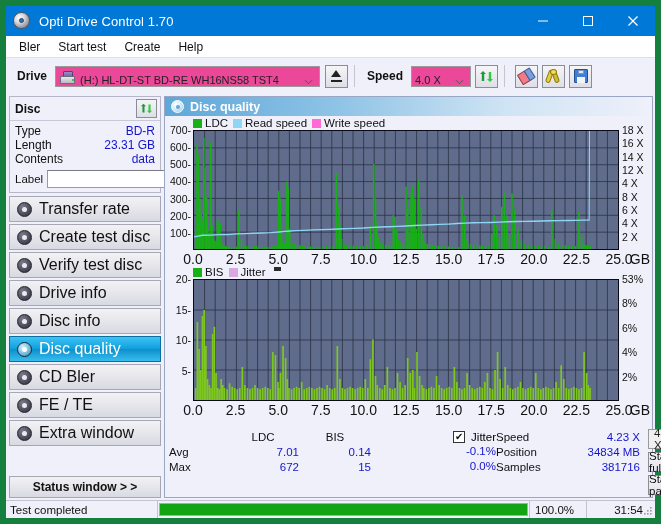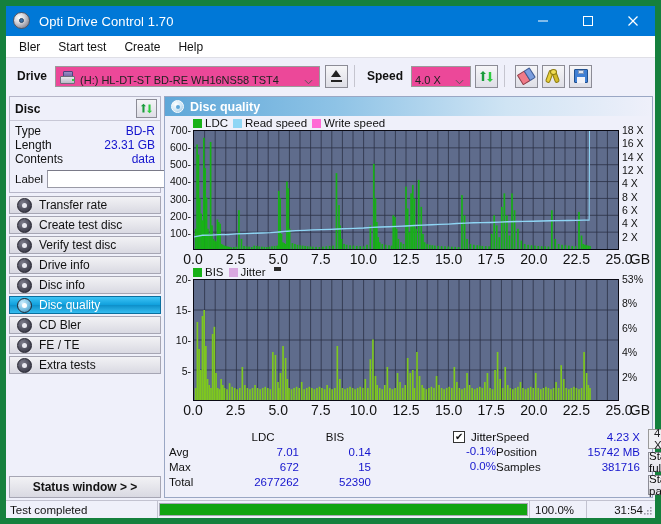--- a/index.html
+++ b/index.html
@@ -166,25 +166,25 @@
   }
   .cd-ic {
     width: 14px; height: 14px; border-radius:50%;
     background: radial-gradient(circle at 40% 35%, #fcfbd8 0%, #efe59a 45%, #cdbf62 100%);
     border:1px solid #8a7f3a; position:relative;
   }
   .cd-ic::after { content:""; position:absolute; left:5px; top:5px; width:4px; height:4px; border-radius:50%; background:#f7f6ec; border:1px solid #a79c55;}
 
   .nav { display: flex; flex-direction: column; gap: 2px; padding: 0 1px; }
   .nav-btn {
-    height: 18px; display:flex; align-items:center; gap:7px;
+    height: 26px; display:flex; align-items:center; gap:7px;
     padding-left: 7px;
     background: linear-gradient(#f2f2f5,#d9d9e2);
     border: 1px solid #a6a6b4;
-    font-size: 12px; color:#111;
+    font-size: 16px; color:#111;
   }
   .nav-btn.active {
     background: linear-gradient(#3ec3f5 0%, #0f9fdc 50%, #0d8fc9 51%, #36bdf0 100%);
     border-color:#0a6f9e; color:#fff;
   }
   .nav-ic { width: 15px; height: 15px; position: relative; flex:0 0 15px; }
   .nav-ic .ring {
     position:absolute; inset:0; border-radius:50%;
     background: radial-gradient(circle at 36% 32%, #7d7d8c 0%, #4a4a58 60%, #2f2f3c 100%);
     border:1px solid #23232e;
@@ -493,21 +493,21 @@
               <span class="ring"></span>
               <span class="hole2"></span>
             </span>
           <span>FE / TE</span>
         </div>
         <div class="nav-btn">
           <span class="nav-ic">
               <span class="ring"></span>
               <span class="hole2"></span>
             </span>
-          <span>Extra tests</span>
+          <span>Extra window</span>
         </div>
       </div>
 
       <div class="sidebar-spacer"></div>
       <div class="status-btn">Status window &gt; &gt;</div>
     </div>
 
     <div class="content">
       <div class="panel-head">
         <span class="ph-ic">
@@ -1051,45 +1051,40 @@
           <div class="srow">
             <span class="lbl">Avg</span>
             <span class="c1">7.01</span>
             <span class="c2">0.14</span>
           </div>
           <div class="srow">
             <span class="lbl">Max</span>
             <span class="c1">672</span>
             <span class="c2">15</span>
           </div>
-          <div class="srow">
-            <span class="lbl">Total</span>
-            <span class="c1">2677262</span>
-            <span class="c2">52390</span>
-          </div>
         </div>
 
         <div class="stats-mid">
           <div class="jit-head">
             <span class="chk">✔</span>
             <span>Jitter</span>
           </div>
           <div class="jit-val">-0.1%</div>
           <div class="jit-val">0.0%</div>
           <div class="jit-val"></div>
         </div>
 
         <div class="stats-sp">
           <div class="sprow">
             <span class="k">Speed</span>
             <span class="v">4.23 X</span>
           </div>
           <div class="sprow">
             <span class="k">Position</span>
-            <span class="v">15742 MB</span>
+            <span class="v">34834 MB</span>
           </div>
           <div class="sprow">
             <span class="k">Samples</span>
             <span class="v">381716</span>
           </div>
         </div>
 
         <div class="stats-btns">
           <div class="mini-combo">
             <span>4.0 X</span>

